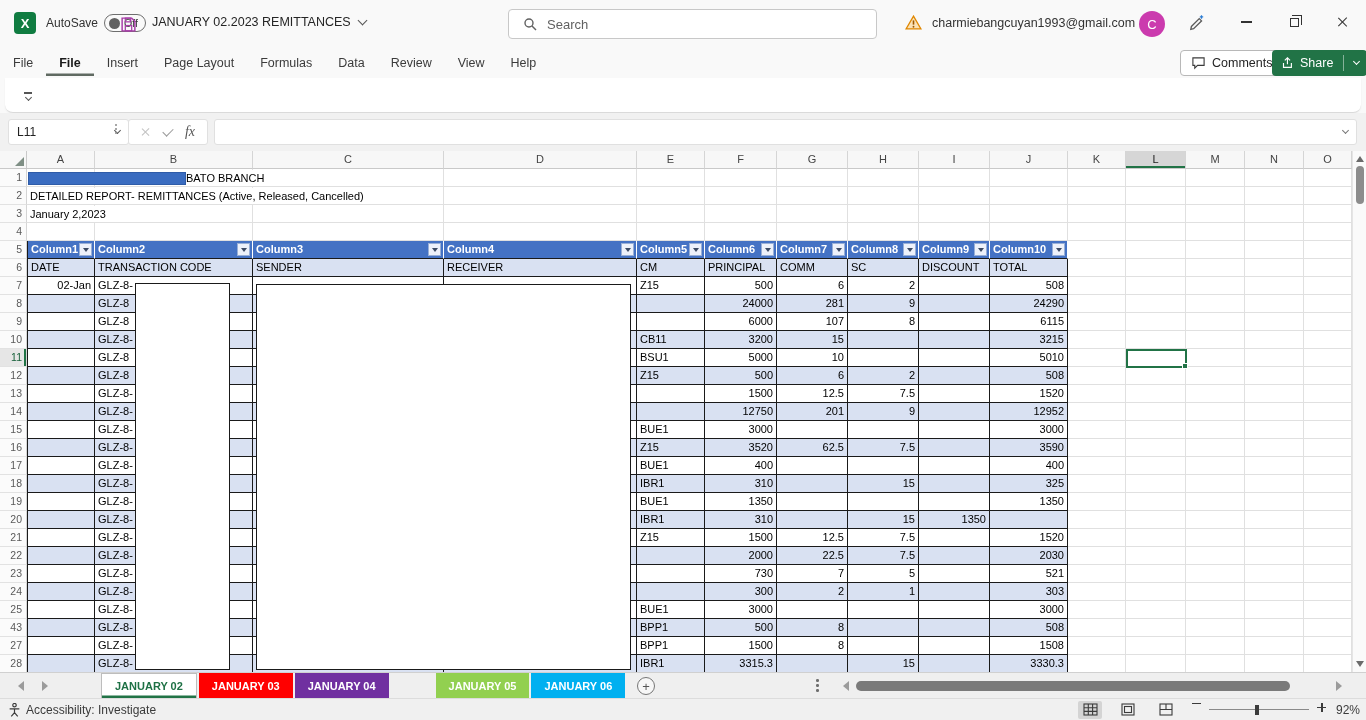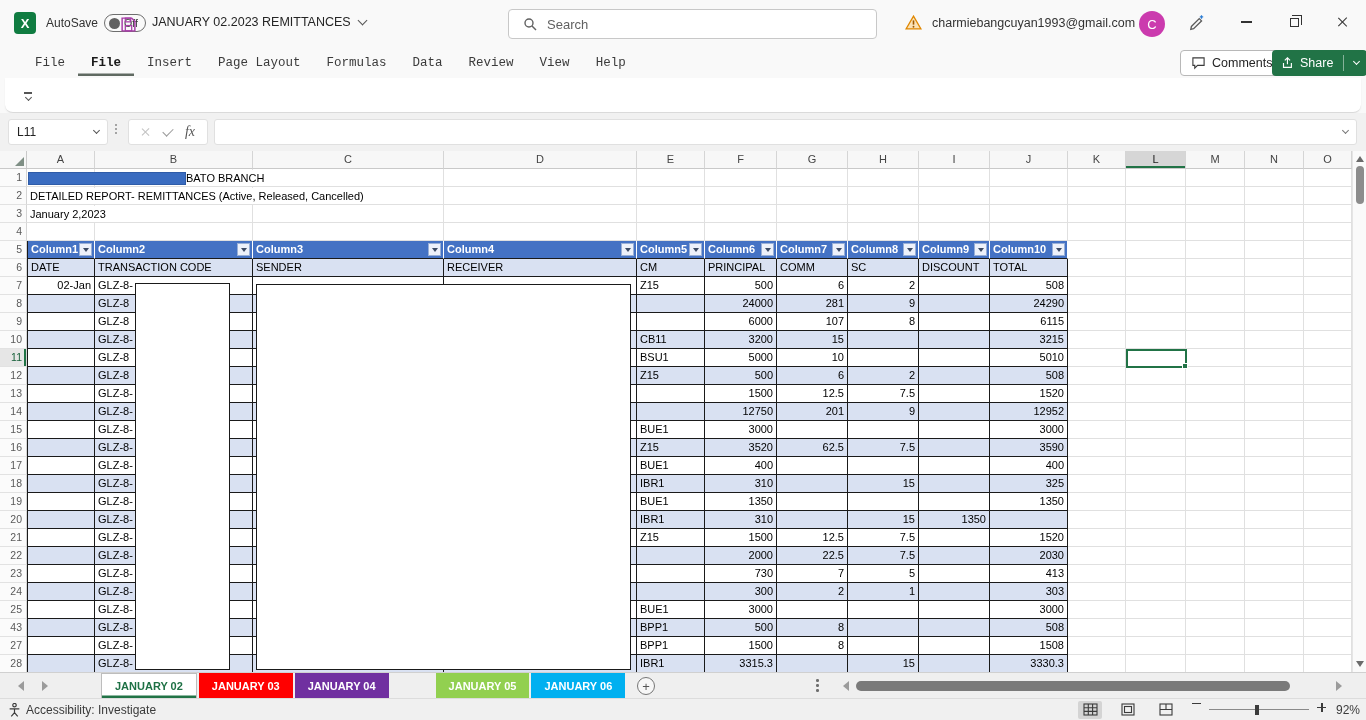--- a/index.html
+++ b/index.html
@@ -30,40 +30,40 @@
   #minbtn { left:1224px; } #restbtn { left:1272px; } #closebtn { left:1320px; }
   .minline { width:11px; height:1.5px; background:#333; }
   .rest { position:relative; width:9px; height:9px; border:1.2px solid #333; background:transparent; }
   .rest:before { content:""; position:absolute; left:1.5px; top:-4px; width:9px; height:9px; border-top:1.2px solid #333; border-right:1.2px solid #333; }
   .xmark { position:relative; width:12px; height:12px; }
   .xmark:before,.xmark:after { content:""; position:absolute; left:5.5px; top:0; width:1.4px; height:12px; background:#333; }
   .xmark:before { transform:rotate(45deg);} .xmark:after { transform:rotate(-45deg);}
 
   
   #menubar { position:absolute; left:0; top:48px; width:1366px; height:30px; background:#F9F9F9; display:flex; align-items:center; }
-  #mtabs { display:flex; padding-left:22px;font-family:Liberation Mono, monospace; }
+  #mtabs { display:flex; padding-left:0; }
   .mtab { padding:6px 13px; font-size:12.5px; color:#3B3B3B; }
   .mtab.active { font-weight:bold; color:#1a1a1a; box-shadow:inset 0 -2.5px 0 #606A62; }
   #commentsbtn { position:absolute; left:1180px; top:2px; height:26px; border:1px solid #B8B8B8; border-radius:4px; background:#fff;
     display:flex; align-items:center; gap:6px; padding:0 10px; font-size:12.5px; color:#252525; }
   #sharebtn { position:absolute; left:1272px; top:2px; height:26px; border-radius:4px; background:#217346; color:#fff;
     display:flex; align-items:center; gap:6px; padding:0 8px; font-size:12.5px; }
   #sharebtn .chev { border-color:#fff; width:5px; height:5px; margin-left:4px; }
   #sharebtn .div { width:1px; height:16px; background:rgba(255,255,255,.45); margin-left:4px; }
 
   
   #panel { position:absolute; left:5px; top:78px; width:1356px; height:35px; background:#fff; border-bottom:1px solid #DADADA;
     border-radius:0 0 8px 8px; box-shadow:0 1px 2px rgba(0,0,0,.05); }
   #ribchev { position:absolute; left:14px; top:9px; width:18px; height:18px; display:flex; flex-direction:column; align-items:center; justify-content:center; gap:1px; }
   #ribchev .bar { width:8px; height:1.4px; background:#555; }
   #ribchev .chev { width:5px; height:5px; margin-top:0; }
 
   
   #frow { position:absolute; left:0; top:113px; width:1366px; height:38px; background:#F1F1F1; }
-  #namebox { position:absolute; left:8px; top:6px; width:100px; height:26px; background:#fff; border:1px solid #E0E0E0; border-radius:3px;
+  #namebox { position:absolute; left:8px; top:6px; width:121px; height:26px; background:#fff; border:1px solid #E0E0E0; border-radius:3px;
     display:flex; align-items:center; padding:0 8px; font-size:12px; color:#222; }
   #namebox .chev { margin-left:auto; width:5px; height:5px; }
   #nbdots { position:absolute; left:115px; top:11px; display:flex; flex-direction:column; gap:2px; }
   #nbdots i { width:2px; height:2px; border-radius:50%; background:#8A8A8A; }
   #fxgroup { position:absolute; left:128px; top:6px; width:80px; height:26px; background:#fff; border:1px solid #E0E0E0; border-radius:3px;
     display:flex; align-items:center; justify-content:space-around; padding:0 6px; }
   .xgrey { position:relative; width:10px; height:10px; opacity:.45; }
   .xgrey:before,.xgrey:after { content:""; position:absolute; left:4.5px; top:0; width:1.3px; height:10px; background:#777; }
   .xgrey:before { transform:rotate(45deg);} .xgrey:after { transform:rotate(-45deg);}
   .checkgrey { width:10px; height:6px; border-left:1.5px solid #999; border-bottom:1.5px solid #999; transform:rotate(-45deg); margin-top:-3px; }
@@ -702,21 +702,21 @@
           <div class="rh" style="width: 27px;">23</div>
           <div class="cell tc tf" style="width: 68px;"></div>
           <div class="cell tc txt" style="width: 158px;">GLZ-8-</div>
           <div class="cell tc" style="width: 191px;"></div>
           <div class="cell tc" style="width: 193px;"></div>
           <div class="cell tc" style="width: 68px;"></div>
           <div class="cell tc num" style="width: 72px;">730</div>
           <div class="cell tc num" style="width: 71px;">7</div>
           <div class="cell tc num" style="width: 71px;">5</div>
           <div class="cell tc" style="width: 71px;"></div>
-          <div class="cell tc num" style="width: 78px;">413</div>
+          <div class="cell tc num" style="width: 78px;">521</div>
           <div class="cell" style="width: 58px;"></div>
           <div class="cell" style="width: 60px;"></div>
           <div class="cell" style="width: 59px;"></div>
           <div class="cell" style="width: 59px;"></div>
           <div class="cell" style="width: 48px;"></div>
         </div>
         <div class="grow">
           <div class="rh" style="width: 27px;">24</div>
           <div class="cell tc tf band" style="width: 68px;"></div>
           <div class="cell tc band txt" style="width: 158px;">GLZ-8-</div>

